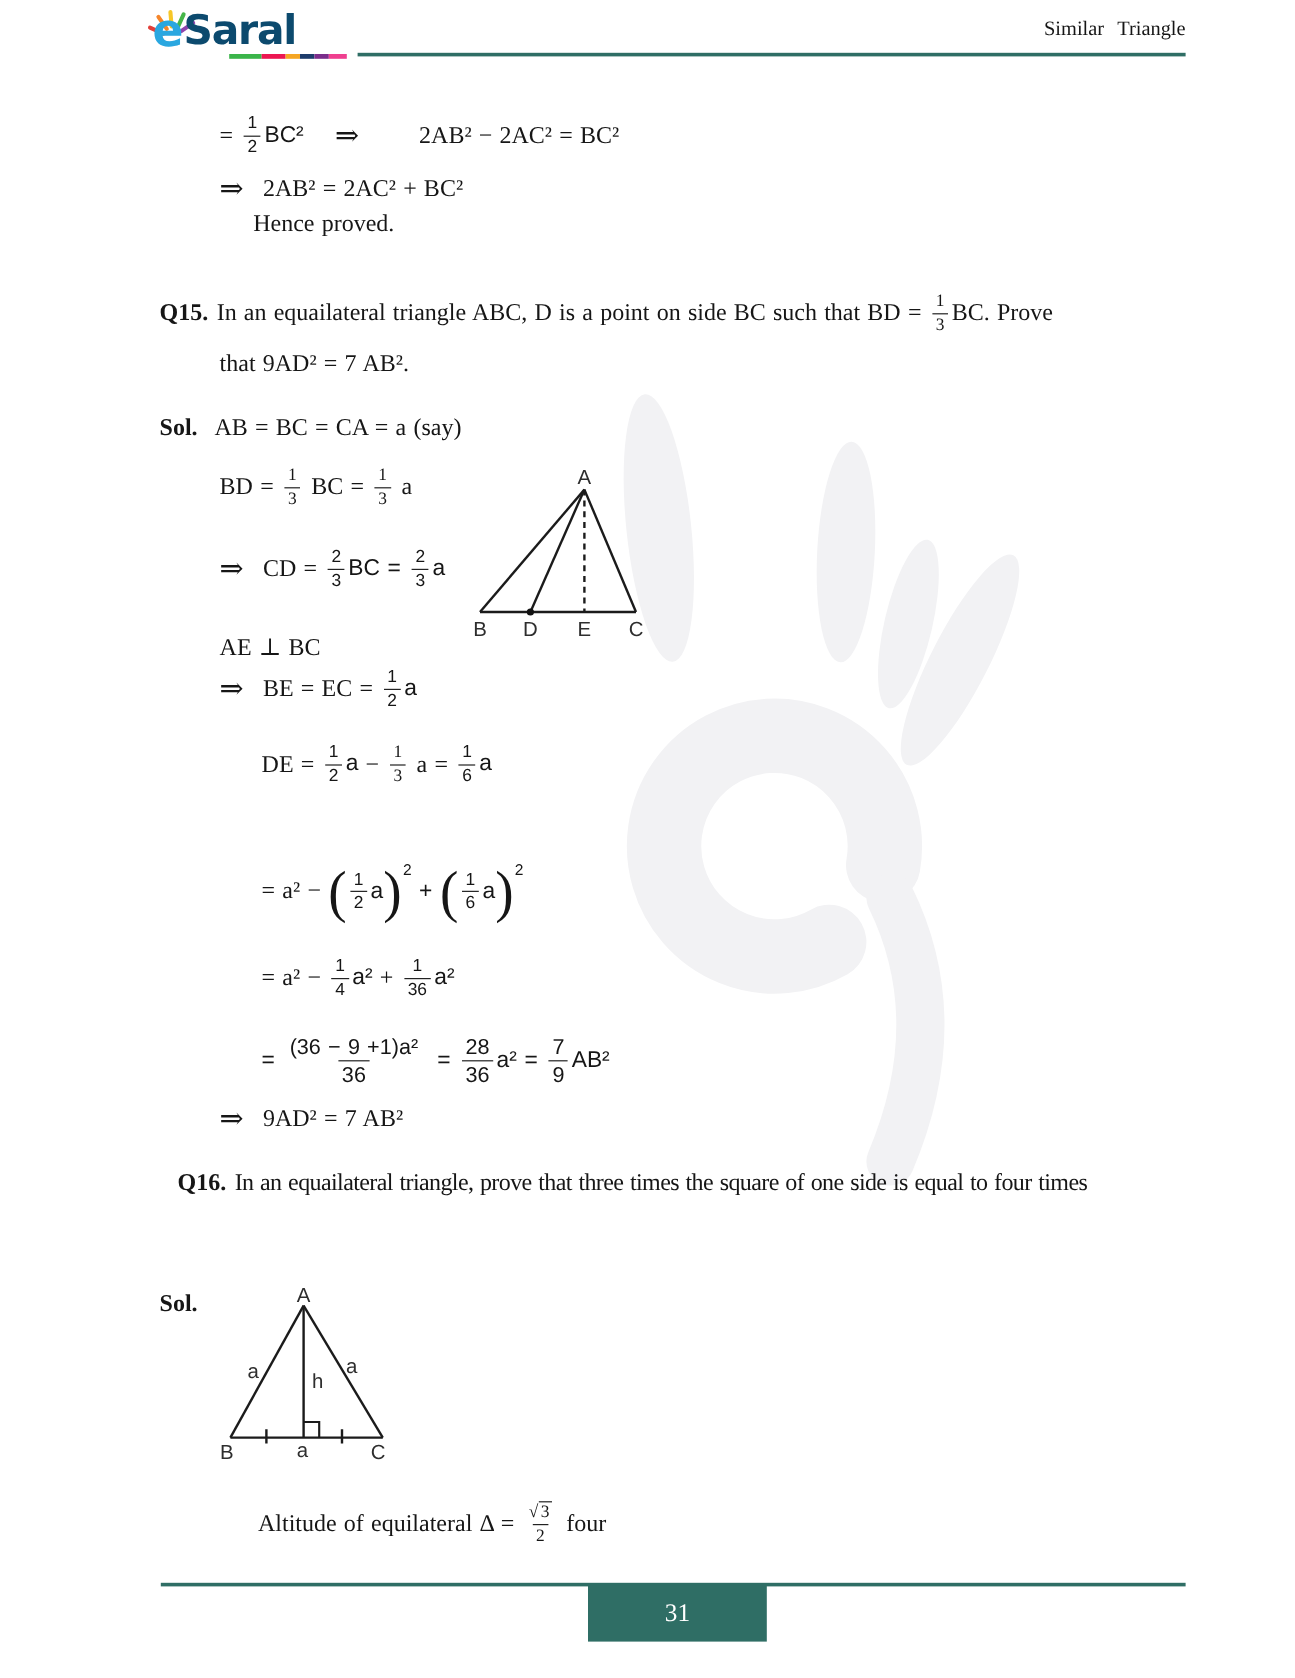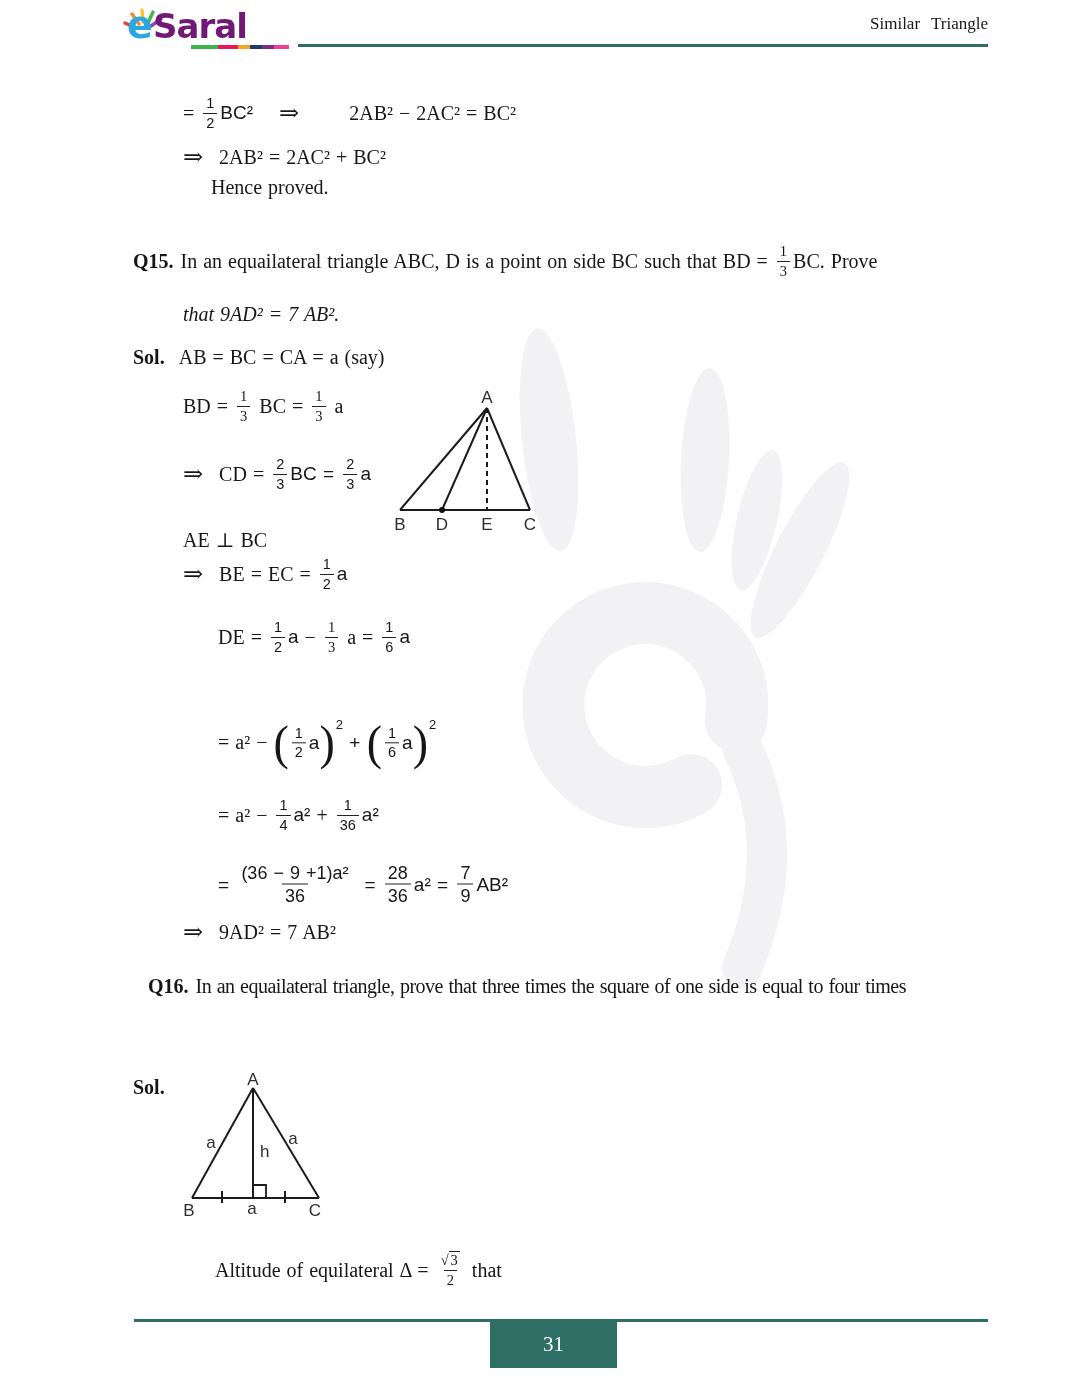--- a/index.html
+++ b/index.html
@@ -33,21 +33,21 @@
   .paren{display:inline-flex;align-items:center;}
   .pg{font-size:46px;font-weight:300;line-height:0.9;font-family:"Liberation Serif",serif;transform:scaleY(1.05);}
   .psup{font-size:13px;display:inline-block;transform:translateY(-18px);margin-left:1px;
         font-family:"Liberation Sans",sans-serif;}
   
   .diagram{position:absolute;z-index:2;}
   .wmsvg{position:absolute;left:470px;top:320px;z-index:0;pointer-events:none;}
   .dlabel{font-family:"Liberation Sans","DejaVu Sans",sans-serif;font-size:17px;fill:#2e2e2e;}
   
   .footer-rule{position:absolute;left:134px;top:1319px;width:854px;height:3px;z-index:2;}
-  .footer-box{position:absolute;left:490px;top:1321px;width:127px;height:47px;z-index:3;
+  .footer-box{position:absolute;left:490px;top:1321px;width:149px;height:47px;z-index:3;
               display:flex;align-items:center;justify-content:center;color:#fff;font-size:21px;}
 </style>
 </head>
 <body>
 
 <div class="page">
 
   <svg class="wmsvg" width="430" height="700" viewBox="0 0 430 700">
     <ellipse class="wm-fill" cx="79" cy="120" rx="27" ry="112" transform="rotate(-6 79 120)" fill="#f2f2f4"></ellipse>
     <ellipse class="wm-fill" cx="235" cy="140" rx="24" ry="92" transform="rotate(3 235 140)" fill="#f2f2f4"></ellipse>
@@ -58,51 +58,51 @@
   </svg>
 
   <svg class="logo-rays" width="50" height="30" viewBox="0 0 50 30">
     <line x1="18" y1="26" x2="7" y2="21" stroke="#e2403a" stroke-width="3.4" stroke-linecap="round"></line>
     <line x1="21" y1="22" x2="14" y2="12" stroke="#f5862b" stroke-width="3.4" stroke-linecap="round"></line>
     <line x1="25" y1="20" x2="24" y2="8" stroke="#f7c728" stroke-width="3.4" stroke-linecap="round"></line>
     <line x1="30" y1="21" x2="35" y2="10" stroke="#45b649" stroke-width="3.4" stroke-linecap="round"></line>
     <line x1="33" y1="24" x2="43" y2="17" stroke="#8e44ad" stroke-width="3.4" stroke-linecap="round"></line>
   </svg>
   <span class="logo-e" style="color: rgb(42, 167, 224);">e</span>
-  <span class="logo-saral" style="color: #701a75;">Saral</span>
+  <span class="logo-saral" style="color: #0c4a6e;">Saral</span>
   <div class="logo-underline">
       <span style="background: rgb(59, 181, 74); width: 27px;"></span>
       <span style="background: rgb(236, 22, 81); width: 20px;"></span>
       <span style="background: rgb(245, 166, 35); width: 12px;"></span>
       <span style="background: rgb(29, 60, 107); width: 12px;"></span>
       <span style="background: rgb(123, 45, 139); width: 12px;"></span>
       <span style="background: rgb(239, 63, 143); width: 15px;"></span>
     </div>
   <div class="header-rule teal-bg" style="background: rgb(47, 110, 101);"></div>
   <div class="header-title">Similar Triangle</div>
 
   <div id="eq-root">
       <div class="eqline" style="left: 183px; top: 113px;"><span>= </span><span class="frac sans"><span class="fn">1</span><span class="fd">2</span></span><span class="sans">BC²</span><span style="display: inline-block; width: 26px;"></span><span class="arrow">⇒</span><span style="display: inline-block; width: 50px;"></span><span>2AB² − 2AC² = BC²</span></div>
       <div class="eqline" style="left: 183px; top: 157px;"><span class="arrow">⇒</span><span style="display: inline-block; width: 16px;"></span><span>2AB² = 2AC² + BC²</span></div>
       <div class="eqline" style="left: 183px; top: 187px; margin-left: 28px;"><span>Hence proved.</span></div>
       <div class="eqline" style="left: 133px; top: 261px;"><span class="bold">Q15.</span><span style="display: inline-block; width: 7px;"></span><span>In an equailateral triangle ABC, D is a point on side BC such that BD = </span><span class="frac "><span class="fn">1</span><span class="fd">3</span></span><span>BC. Prove</span></div>
-      <div class="eqline" style="left: 183px; top: 314px; font-style: italic;"><span>that 9AD² = 7 AB².</span></div>
+      <div class="eqline" style="left: 183px; top: 304px;"><span>that 9AD² = 7 AB².</span></div>
       <div class="eqline" style="left: 133px; top: 357px;"><span class="bold">Sol.</span><span style="display: inline-block; width: 14px;"></span><span>AB = BC = CA = a (say)</span></div>
       <div class="eqline" style="left: 183px; top: 406px;"><span>BD = </span><span class="frac "><span class="fn">1</span><span class="fd">3</span></span><span> BC = </span><span class="frac "><span class="fn">1</span><span class="fd">3</span></span><span> a</span></div>
       <div class="eqline" style="left: 183px; top: 474px;"><span class="arrow">⇒</span><span style="display: inline-block; width: 16px;"></span><span>CD = </span><span class="frac sans"><span class="fn">2</span><span class="fd">3</span></span><span class="sans">BC = </span><span class="frac sans"><span class="fn">2</span><span class="fd">3</span></span><span class="sans">a</span></div>
       <div class="eqline" style="left: 183px; top: 520px; margin-top: 20px;"><span>AE ⊥ BC</span></div>
       <div class="eqline" style="left: 183px; top: 574px;"><span class="arrow">⇒</span><span style="display: inline-block; width: 16px;"></span><span>BE = EC = </span><span class="frac sans"><span class="fn">1</span><span class="fd">2</span></span><span class="sans">a</span></div>
       <div class="eqline" style="left: 218px; top: 637px;"><span>DE = </span><span class="frac sans"><span class="fn">1</span><span class="fd">2</span></span><span class="sans">a</span><span> − </span><span class="frac "><span class="fn">1</span><span class="fd">3</span></span><span> a = </span><span class="frac sans"><span class="fn">1</span><span class="fd">6</span></span><span class="sans">a</span></div>
       <div class="eqline" style="left: 218px; top: 743px;"><span>= a² − </span><span class="paren"><span class="pg">(</span><span class="frac sans"><span class="fn">1</span><span class="fd">2</span></span><span class="sans">a</span><span class="pg">)</span><span class="psup">2</span></span><span class="sans"> + </span><span class="paren"><span class="pg">(</span><span class="frac sans"><span class="fn">1</span><span class="fd">6</span></span><span class="sans">a</span><span class="pg">)</span><span class="psup">2</span></span></div>
       <div class="eqline" style="left: 218px; top: 815px;"><span>= a² − </span><span class="frac sans"><span class="fn">1</span><span class="fd">4</span></span><span class="sans">a²</span><span> + </span><span class="frac sans"><span class="fn">1</span><span class="fd">36</span></span><span class="sans">a²</span></div>
       <div class="eqline" style="left: 218px; top: 884px;"><span class="sans">= </span><span class="frac sans big"><span class="fn">(36 − 9 +1)a²</span><span class="fd">36</span></span><span style="display: inline-block; width: 10px;"></span><span class="sans">= </span><span class="frac sans big"><span class="fn">28</span><span class="fd">36</span></span><span class="sans">a² = </span><span class="frac sans big"><span class="fn">7</span><span class="fd">9</span></span><span class="sans">AB²</span></div>
       <div class="eqline" style="left: 183px; top: 932px;"><span class="arrow">⇒</span><span style="display: inline-block; width: 16px;"></span><span>9AD² = 7 AB²</span></div>
       <div class="eqline" style="left: 148px; top: 986px;"><span class="bold">Q16.</span><span style="display: inline-block; width: 7px;"></span><span class="tight">In an equailateral triangle, prove that three times the square of one side is equal to four times</span></div>
       <div class="eqline" style="left: 133px; top: 1087px;"><span class="bold">Sol.</span></div>
-      <div class="eqline" style="left: 183px; top: 1270px; margin-left: 32px;"><span>Altitude of equilateral Δ = </span><span class="frac "><span class="fn">√<span class="ovl">3</span></span><span class="fd">2</span></span><span style="display: inline-block; width: 6px;"></span><span>that</span></div>
+      <div class="eqline" style="left: 183px; top: 1270px; margin-left: 32px;"><span>Altitude of equilateral Δ = </span><span class="frac "><span class="fn">√<span class="ovl">3</span></span><span class="fd">2</span></span><span style="display: inline-block; width: 6px;"></span><span>four</span></div>
     </div>
 
   <svg class="diagram" style="left:388px;top:388px;" width="158" height="150" viewBox="0 0 158 150">
     <line x1="12" y1="122" x2="142" y2="122" stroke="#1b1b1b" stroke-width="2"></line>
     <line x1="12" y1="122" x2="99" y2="20" stroke="#1b1b1b" stroke-width="2"></line>
     <line x1="142" y1="122" x2="99" y2="20" stroke="#1b1b1b" stroke-width="2"></line>
     <line x1="54" y1="122" x2="99" y2="20" stroke="#1b1b1b" stroke-width="2"></line>
     <line x1="99" y1="20" x2="99" y2="122" stroke="#1b1b1b" stroke-width="2" stroke-dasharray="5,4"></line>
     <circle cx="54" cy="122" r="3" fill="#111"></circle>
     <text class="dlabel" x="99" y="15" text-anchor="middle">A</text>

